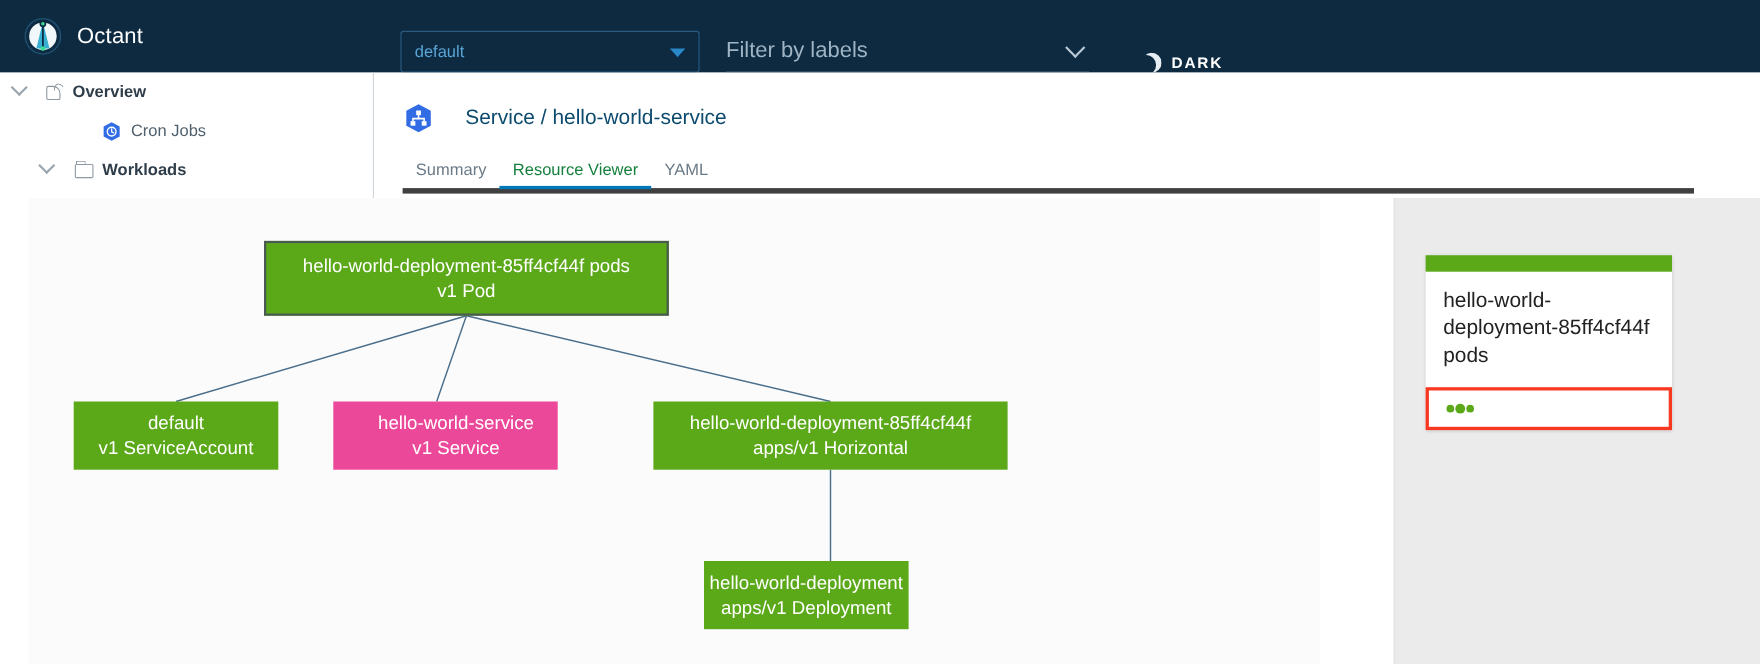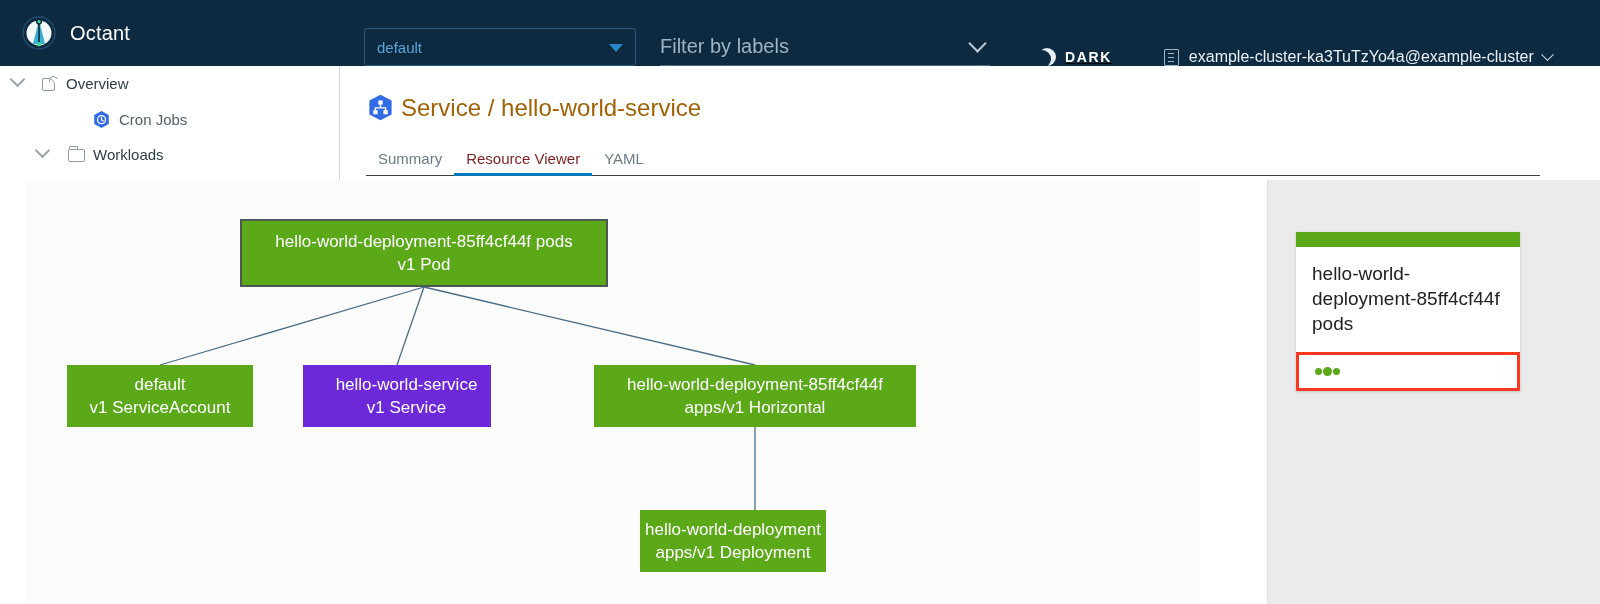--- a/index.html
+++ b/index.html
@@ -34,21 +34,21 @@
 
   .label-filter {
     width: 330px; height: 38px; margin-left: 24px; position: relative;
     border-bottom: 1px solid #4b6c85; display: flex; align-items: center;
   }
   .label-filter-ph { color: #9fb4c4; font-size: 20px; }
   .chev { position: absolute; right: 6px; top: 9px; width: 13px; height: 13px;
     border-right: 2px solid #b9c9d6; border-bottom: 2px solid #b9c9d6;
     transform: rotate(45deg); }
 
-  .theme-toggle { display: flex; align-items: center; margin-left: 48px; text-decoration: underline; }
+  .theme-toggle { display: flex; align-items: center; margin-left: 48px; }
   .moon-icon { width: 18px; height: 18px; position: relative; display: inline-block; }
   .moon-icon::before {
     content: ""; position: absolute; inset: 0; border-radius: 50%;
     box-shadow: inset -5px 2px 0 0 #e6edf3;
   }
   .theme-label { color: #fff; font-size: 14px; font-weight: bold; letter-spacing: 1.6px; margin-left: 9px; }
 
   .cluster { display: flex; align-items: center; margin-left: 52px; }
   .cluster-icon { width: 15px; height: 17px; border: 1.6px solid #9fb4c4; border-radius: 1px; position: relative; }
   .cluster-icon::after { content:""; position:absolute; left:3px; top:3px; width:6px; height:1.5px; background:#9fb4c4;
@@ -64,40 +64,40 @@
     background: #fff; border-right: 1px solid #cfd5da; overflow: hidden;
   }
   .nav-row { display: flex; align-items: center; height: 35.5px; position: relative; }
   .nav-row.selected { background: #ccdce8; }
   .nav-row.selected .nav-label { color: #1b2b38; }
   .nav-caret {
     width: 11px; height: 11px; border-right: 2px solid #9aa5ad; border-bottom: 2px solid #9aa5ad;
     transform: rotate(45deg); flex: none; margin-top: -4px;
   }
   .nav-label { font-size: 15px; color: #50606d; white-space: nowrap; }
-  .nav-label.group { font-weight: normal; color: #2e3d49; }
+  .nav-label.group { font-weight: bold; color: #2e3d49; }
   .folder-icon { width: 17px; height: 13px; border: 1.5px solid #8d99a3; border-radius: 1.5px; position: relative; flex:none;}
   .folder-icon::before { content:""; position:absolute; top:-4px; left:0; width:7px; height:3px;
     border: 1.5px solid #8d99a3; border-bottom: none; border-radius: 1.5px 1.5px 0 0; }
   .ov-icon { width: 18px; height: 16px; position: relative; flex: none; }
   .ov-icon::before { content:""; position:absolute; left:1px; top:2px; width:11px; height:11px;
     border:1.5px solid #8d99a3; border-radius: 2px 7px 2px 2px; }
   .ov-icon::after { content:""; position:absolute; left:8px; top:0px; width:7px; height:7px;
     border:1.5px solid #8d99a3; border-radius:50%; border-color:#8d99a3 transparent transparent #8d99a3; transform:rotate(20deg); }
   .k8s { width: 19px; height: 19px; flex: none; }
 
   
   .main { position: absolute; top: 66px; left: 340px; width: 1260px; height: 538px; background: #fff; }
   .page-title { display: flex; align-items: center; padding: 27px 0 0 26px; }
   .page-title .k8s { width: 29px; height: 29px; }
-  .page-title-text { font-size: 24px; color: #a16207; margin-left: 6px; font-weight: 400; }
-
-  .tabs { margin: 20px 0 0 26px; display: flex; align-items: flex-end; border-bottom: 1px solid #404040; width: 1174px; height: 34px; }
+  .page-title-text { font-size: 19px; color: #0c4a6e; margin-left: 28px; font-weight: 400; }
+
+  .tabs { margin: 20px 0 0 26px; display: flex; align-items: flex-end; border-bottom: 5px solid #404040; width: 1174px; height: 34px; }
   .tab { font-size: 15px; color: #6b7a87; padding: 0 12px 8px 12px; position: relative; }
-  .tab.active { color: #7f1d1d; }
+  .tab.active { color: #15803d; }
   .tab.active::after { content: ""; position: absolute; left: 0; right: 0; bottom: -1px; height: 3px; background: #0079b8; }
 
   
   .graph-wrap { position: absolute; top: 180px; left: 26px; width: 1174px; height: 424px; background: #fbfbfb; }
   .graph { position: absolute; inset: 0; }
   .node {
     position: absolute; background: #5ba819; color: #fff;
     display: flex; align-items: center; justify-content: center;
     text-align: center; font-size: 17px; line-height: 23px; z-index: 2;
   }
@@ -142,25 +142,20 @@
     <div class="label-filter">
       <span class="label-filter-ph">Filter by labels</span>
       <span class="chev"></span>
     </div>
 
     <div class="theme-toggle">
       <span class="moon-icon"></span>
       <span class="theme-label">DARK</span>
     </div>
 
-    <div class="cluster">
-      <span class="cluster-icon"></span>
-      <span class="cluster-name">example-cluster-ka3TuTzYo4a@example-cluster</span>
-      <span class="cluster-caret"></span>
-    </div>
   </div>
 
   <div class="sidebar" id="sidebar">
       <div class="nav-row">
         <span class="nav-caret" style="position: absolute; left: 12px; top: 12px;"></span>
         <span class="ov-icon" style="position: absolute; left: 41px; display: flex; align-items: center; top: 10px;"></span>
         <span class="nav-label group" style="position: absolute; left: 66px;">Overview</span>
       </div>
       <div class="nav-row">
         <span class="k8s" style="position: absolute; left: 92px; display: flex; align-items: center; top: 8px;">
@@ -336,21 +331,21 @@
           <line x1="729" y1="247" x2="729" y2="330" stroke="#4a6e8a" stroke-width="1.3"></line>
         </svg>
     <div class="node selected" style="left: 214px; top: 39px; width: 368px; height: 68px; background: rgb(91, 168, 25);">
           <div style="white-space: pre;">hello-world-deployment-85ff4cf44f pods
 v1 Pod</div>
         </div>
         <div class="node" style="left: 41px; top: 185px; width: 186px; height: 62px; background: rgb(91, 168, 25);">
           <div style="white-space: pre;">default
 v1 ServiceAccount</div>
         </div>
-        <div class="node" style="left: 277px; top: 185px; width: 188px; height: 62px; background: #6d28d9; padding-left: 19px;">
+        <div class="node" style="left: 277px; top: 185px; width: 204px; height: 62px; background: #ec4899; padding-left: 19px;">
           <div style="white-space: pre;">hello-world-service
 v1 Service</div>
         </div>
         <div class="node" style="left: 568px; top: 185px; width: 322px; height: 62px; background: rgb(91, 168, 25);">
           <div style="white-space: pre;">hello-world-deployment-85ff4cf44f
 apps/v1 Horizontal</div>
         </div>
         <div class="node" style="left: 614px; top: 330px; width: 186px; height: 62px; background: rgb(91, 168, 25);">
           <div style="white-space: pre;">hello-world-deployment
 apps/v1 Deployment</div>

